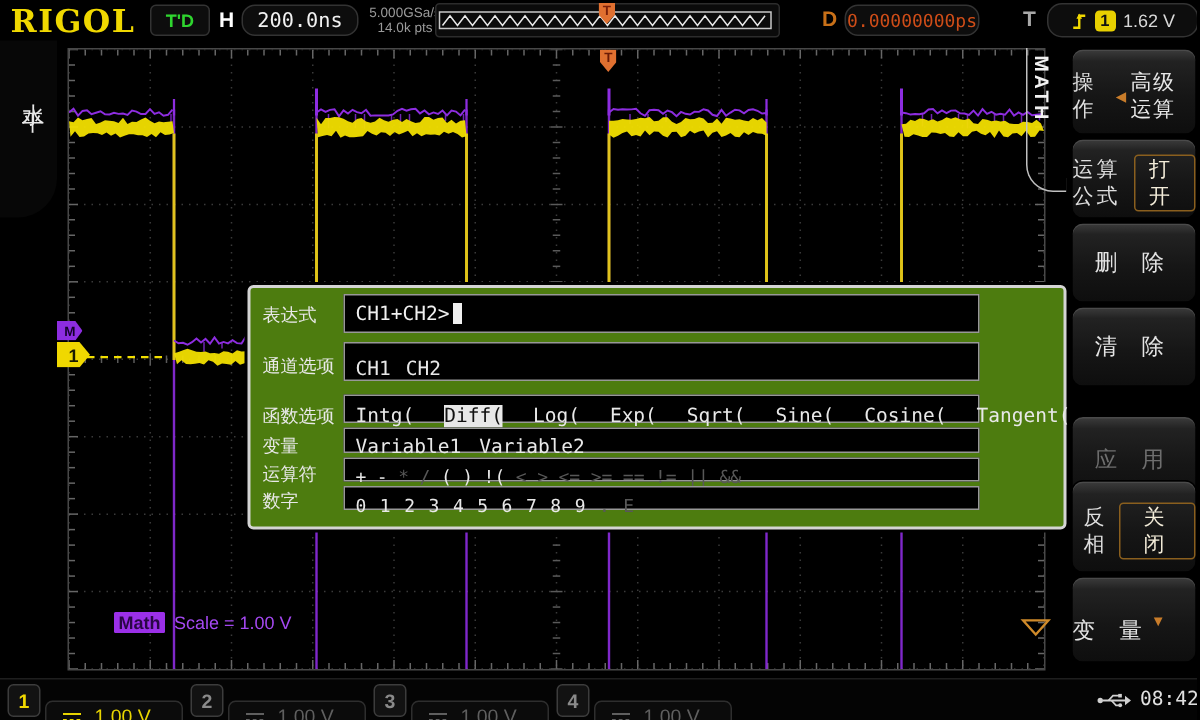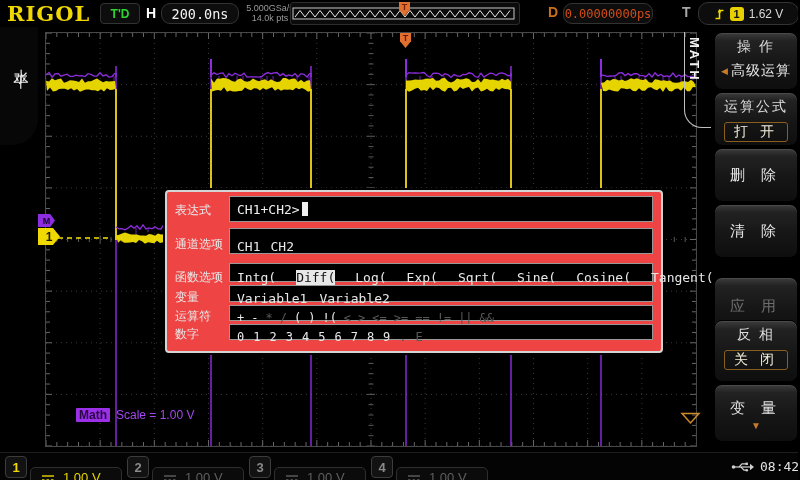--- a/index.html
+++ b/index.html
@@ -48,39 +48,39 @@
   #trig-marker{left:400px;top:33px;width:11px;height:15px;background:#e07030;color:#6b1a06;
      font-size:9px;font-weight:bold;text-align:center;line-height:11px;
      clip-path:polygon(0 0,100% 0,100% 55%,50% 100%,0 55%);}
 
   
   #math-readout{left:76px;top:408px;display:flex;align-items:center;gap:6px;font-size:12px;}
   #math-badge{background:#9b30e8;color:#2a0747;font-weight:bold;padding:0 3px;border-radius:1px;}
   #math-scale-text{color:#a448f0;}
 
   
-  #dialog{left:165px;top:190px;width:494px;height:159px;background:#ef4444;
-          border:2px solid #d4d4d4;border-radius:4px;box-shadow:0 0 0 2px #000;}
+  #dialog{left:165px;top:190px;width:494px;height:159px;background:#4d7c0f;
+          border:2px solid #d4d4d4;border-radius:4px;box-shadow:0 0 0 2px #000;padding-left:48px;}
   .dlg-label{position:absolute;left:8px;color:#e8e8e8;font-size:12px;white-space:nowrap;}
   .dlg-field{position:absolute;left:62px;width:424px;background:#000;border:1px solid #989898;
              display:flex;align-items:center;padding:0 7px;box-sizing:border-box;white-space:nowrap;}
   .dlg-field .val{color:#f0f0f0;font-size:13px;font-family:"DejaVu Sans Mono",monospace;}
   .cursor{display:inline-block;width:6px;height:14px;background:#f0f0f0;margin-left:2px;}
   .tok{color:#e8e8e8;margin-top:10px;}
   .tok.dim{color:#585858;}
   .tok.sel{background:#e8e8e8;color:#111;}
 
   
   #mathtab-curve{left:684px;top:32px;width:26px;height:95px;border-left:1px solid #c0c0c0;
       border-bottom:1px solid #c0c0c0;border-bottom-left-radius:18px;}
   #mathtab{left:687px;top:37px;color:#f2f2f2;font-weight:bold;font-size:13px;letter-spacing:2px;
       writing-mode:vertical-rl;}
   .sbtn{position:absolute;left:714px;width:82px;background:linear-gradient(180deg,#3c3c3c 0%,#222 14%,#161616 55%,#0e0e0e 100%);
         border:1px solid #000;border-radius:8px;box-shadow:inset 0 1px 0 #4a4a4a;
-        display:flex;flex-direction:column;align-items:center;}
+        display:flex;flex-direction:row;align-items:center;}
   .sbtn .title{color:#dedede;font-size:14px;margin-top:5px;letter-spacing:2px;}
   .sbtn .value{color:#e8e8e8;font-size:14px;margin-top:6px;display:flex;align-items:center;gap:2px;letter-spacing:1px;}
   .sbtn .value .arrow-left{color:#c87c2a;font-size:9px;}
   .sbtn .valbox{border:1px solid #8a5f1e;border-radius:3px;padding:0 9px;color:#f3ecd9;letter-spacing:4px;}
   .sbtn .single{color:#e4e4e4;font-size:15px;letter-spacing:6px;margin:auto;}
   .sbtn .single.off{color:#6e6e6e;}
   .sbtn .arrow-down{color:#c87c2a;font-size:10px;margin-top:2px;}
 
   
   #bottombar{left:0;top:452px;width:800px;height:28px;background:#040404;border-top:1px solid #1e1e1e;}
@@ -619,21 +619,21 @@
       </div>
       <div class="sbtn abs" style="top: 148px; height: 52px;">
         <div class="single">删 除</div>
       </div>
       <div class="sbtn abs" style="top: 204px; height: 52px;">
         <div class="single">清 除</div>
       </div>
       <div class="sbtn abs" style="top: 277px; height: 56px;">
         <div class="single off">应 用</div>
       </div>
-      <div class="sbtn abs" style="top: 320px; height: 60px;">
+      <div class="sbtn abs" style="top: 320px; height: 60px; text-align: center;">
         <div class="title">反 相</div>
         <div class="value">
           <span class="valbox">关 闭</span>
         </div>
       </div>
       <div class="sbtn abs" style="top: 384px; height: 56px;">
         <div class="single" style="margin: 14px 0px 0px;">变 量</div>
         <div class="arrow-down">▼</div>
       </div>
     </div>

